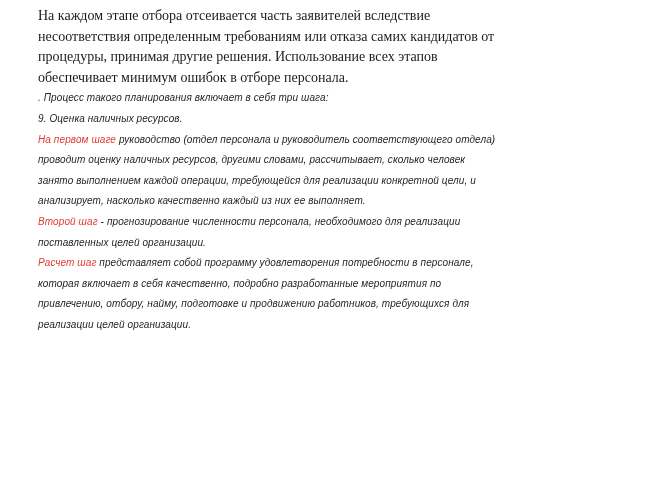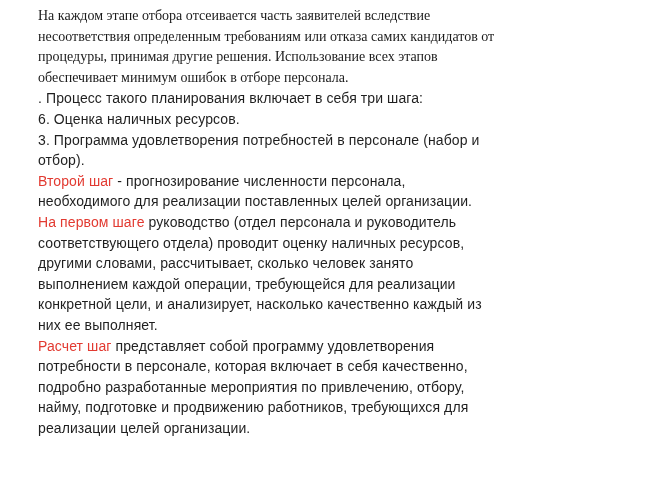--- a/index.html
+++ b/index.html
@@ -26,43 +26,43 @@
     padding: 0;
     line-height: 20.6px;
   }
   .serif {
     font-family: "Liberation Serif", "DejaVu Serif", serif;
     font-size: 14px;
     color: #1b1b1b;
   }
   .sans {
     font-family: "Liberation Sans", "DejaVu Sans", sans-serif;
-    font-size: 14px;
+    font-size: 10px;
     color: #1f1f1f;
     letter-spacing: 0.1px;
+    font-style: italic;
   }
   .lead-red {
     color: #e23a31;
   }
 </style>
 </head>
 <body>
 
 <div class="slide">
   <div class="content">
 
     <p class="serif">На каждом этапе отбора отсеивается часть заявителей вследствие несоответствия определенным требованиям или отказа самих кандидатов от процедуры, принимая другие решения. Использование всех этапов обеспечивает минимум ошибок в отборе персонала.</p>
 
     <p class="sans">. Процесс такого планирования включает в себя три шага:</p>
 
     <div>
-      <p class="sans">6. Оценка наличных ресурсов.</p>
-      <p class="sans">3. Программа удовлетворения потребностей в персонале (набор и отбор).</p>
+      <p class="sans">9. Оценка наличных ресурсов.</p>
     </div>
 
+    <p class="sans"><span class="lead-red">На первом шаге</span><span> руководство (отдел персонала и руководитель соответствующего отдела) проводит оценку наличных ресурсов, другими словами, рассчитывает, сколько человек занято выполнением каждой операции, требующейся для реализации конкретной цели, и анализирует, насколько качественно каждый из них ее выполняет.</span></p>
+
     <p class="sans"><span class="lead-red">Второй шаг</span><span> - прогнозирование численности персонала, необходимого для реализации поставленных целей организации.</span></p>
-
-    <p class="sans"><span class="lead-red">На первом шаге</span><span> руководство (отдел персонала и руководитель соответствующего отдела) проводит оценку наличных ресурсов, другими словами, рассчитывает, сколько человек занято выполнением каждой операции, требующейся для реализации конкретной цели, и анализирует, насколько качественно каждый из них ее выполняет.</span></p>
 
     <p class="sans"><span class="lead-red">Расчет шаг</span><span> представляет собой программу удовлетворения потребности в персонале, которая включает в себя качественно, подробно разработанные мероприятия по привлечению, отбору, найму, подготовке и продвижению работников, требующихся для реализации целей организации.</span></p>
 
   </div>
 </div>
 
 </body></html>

